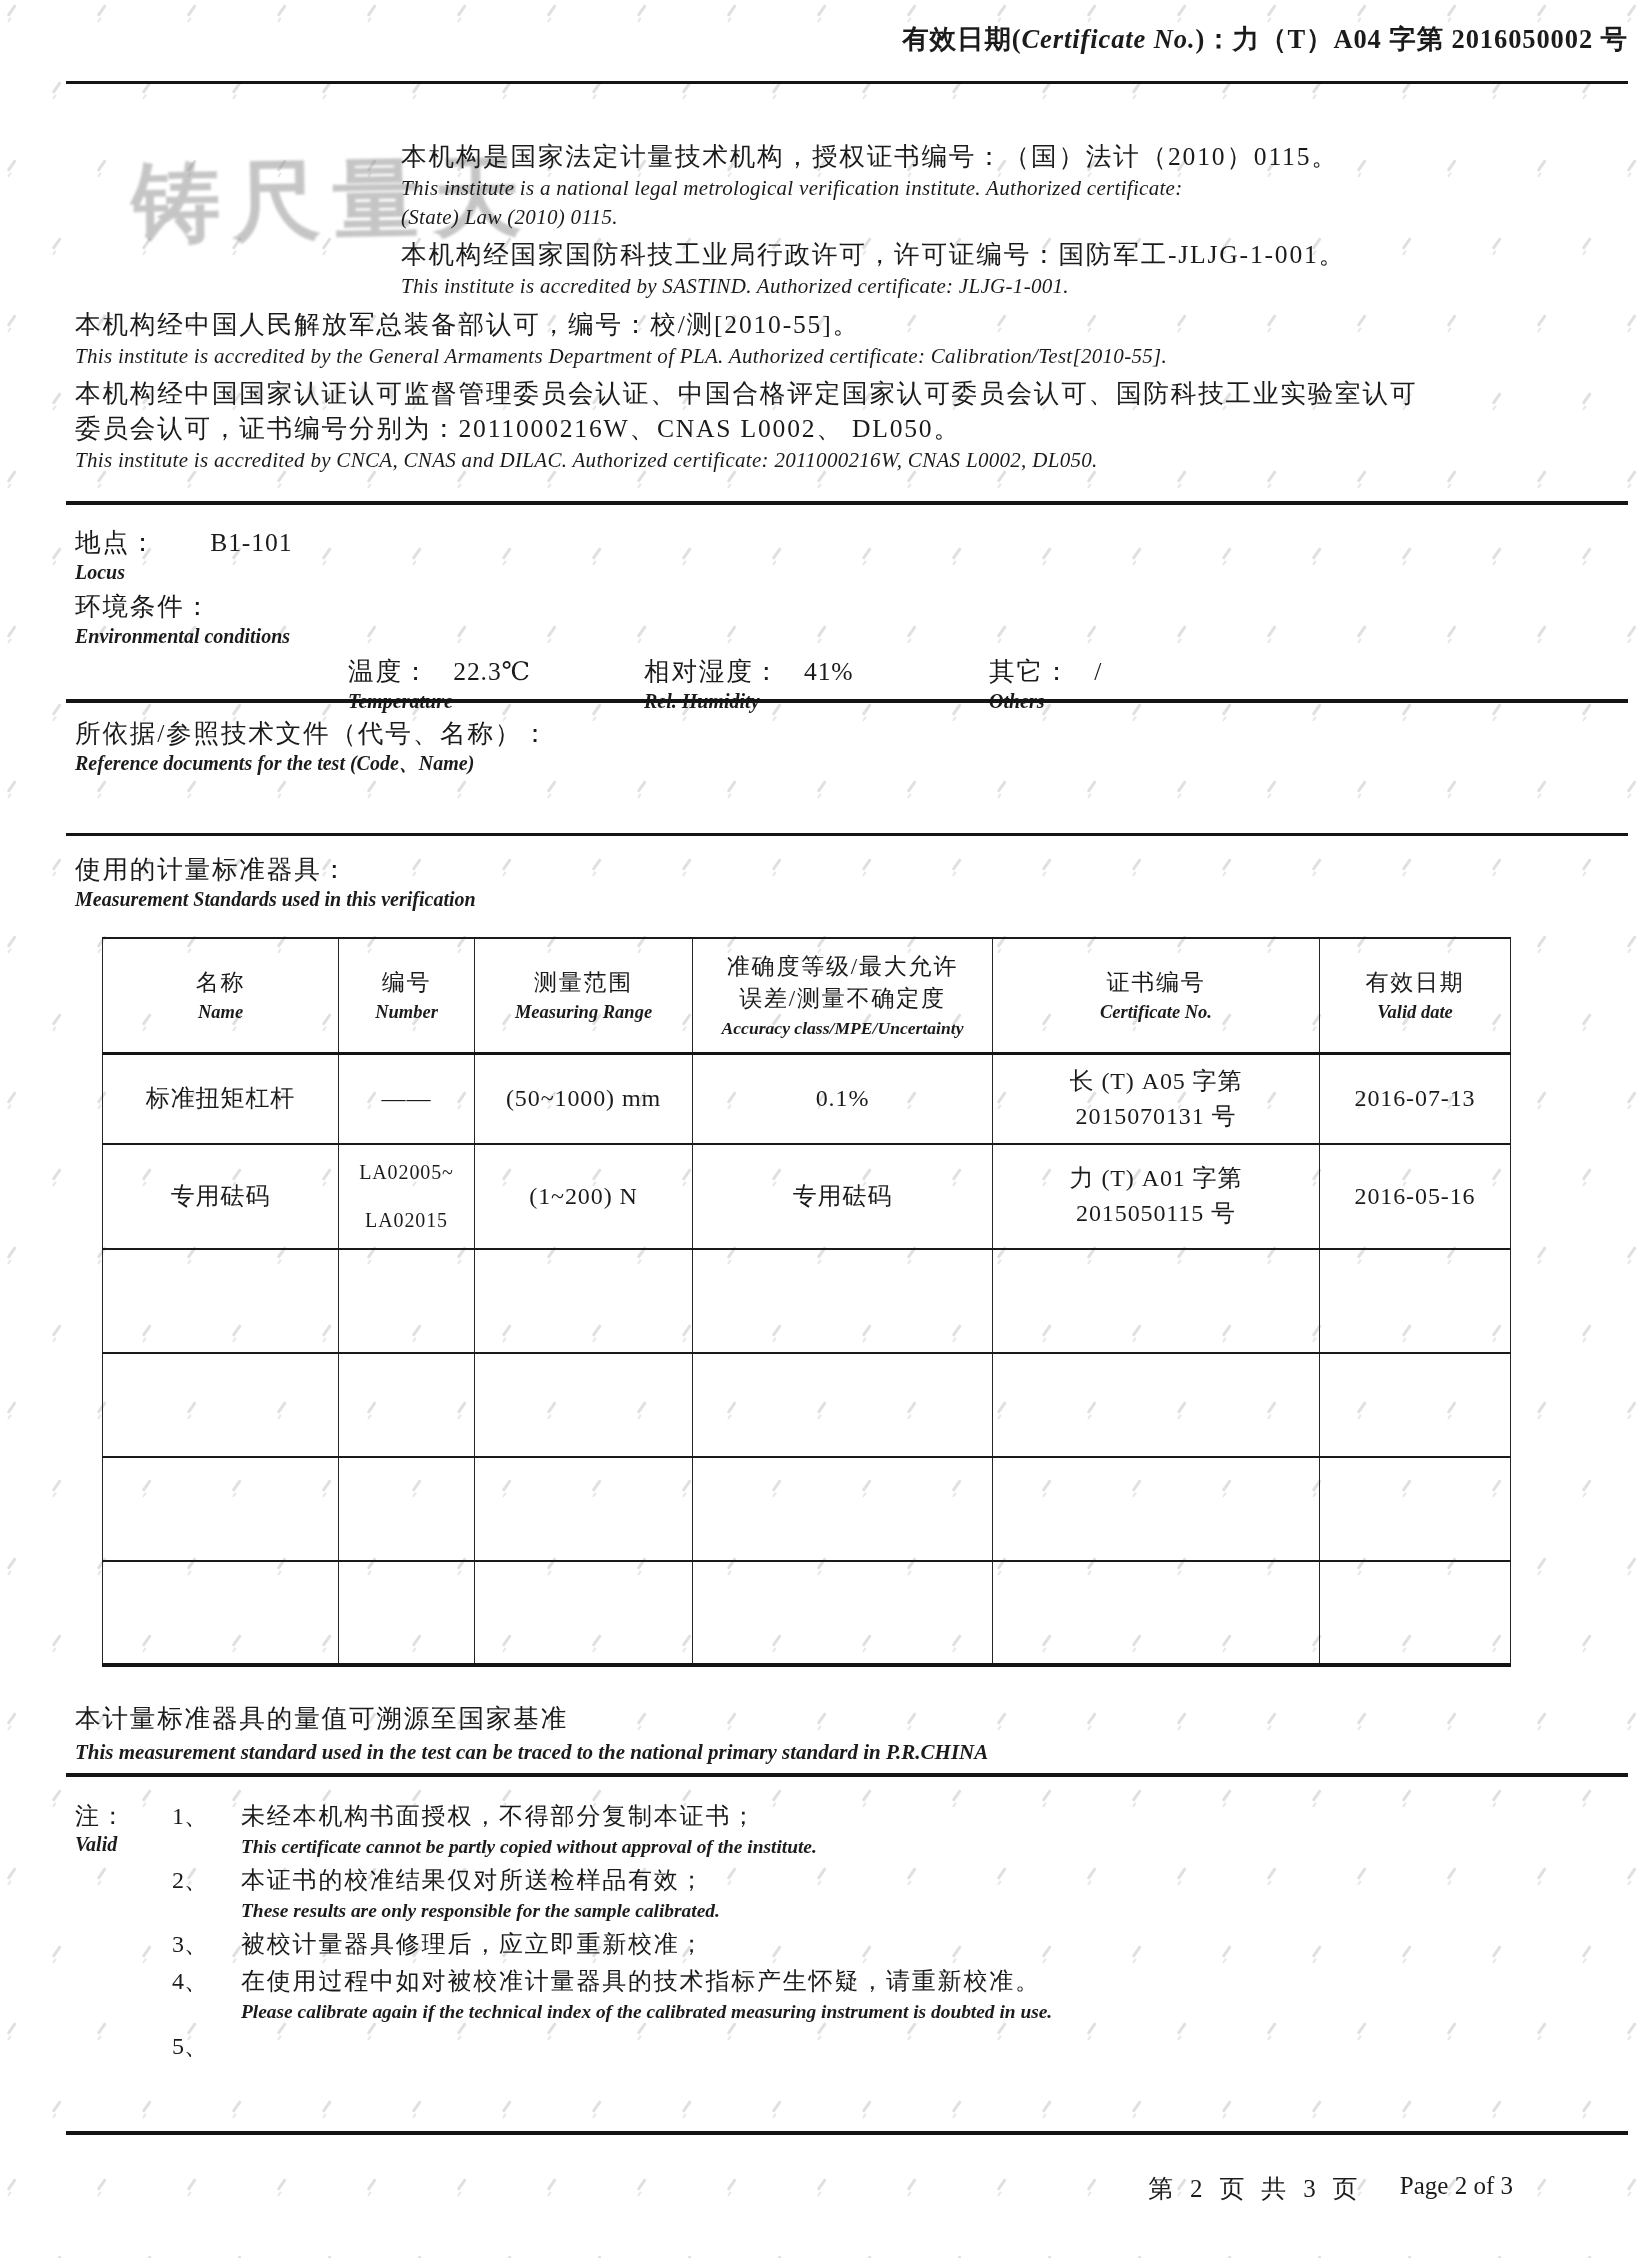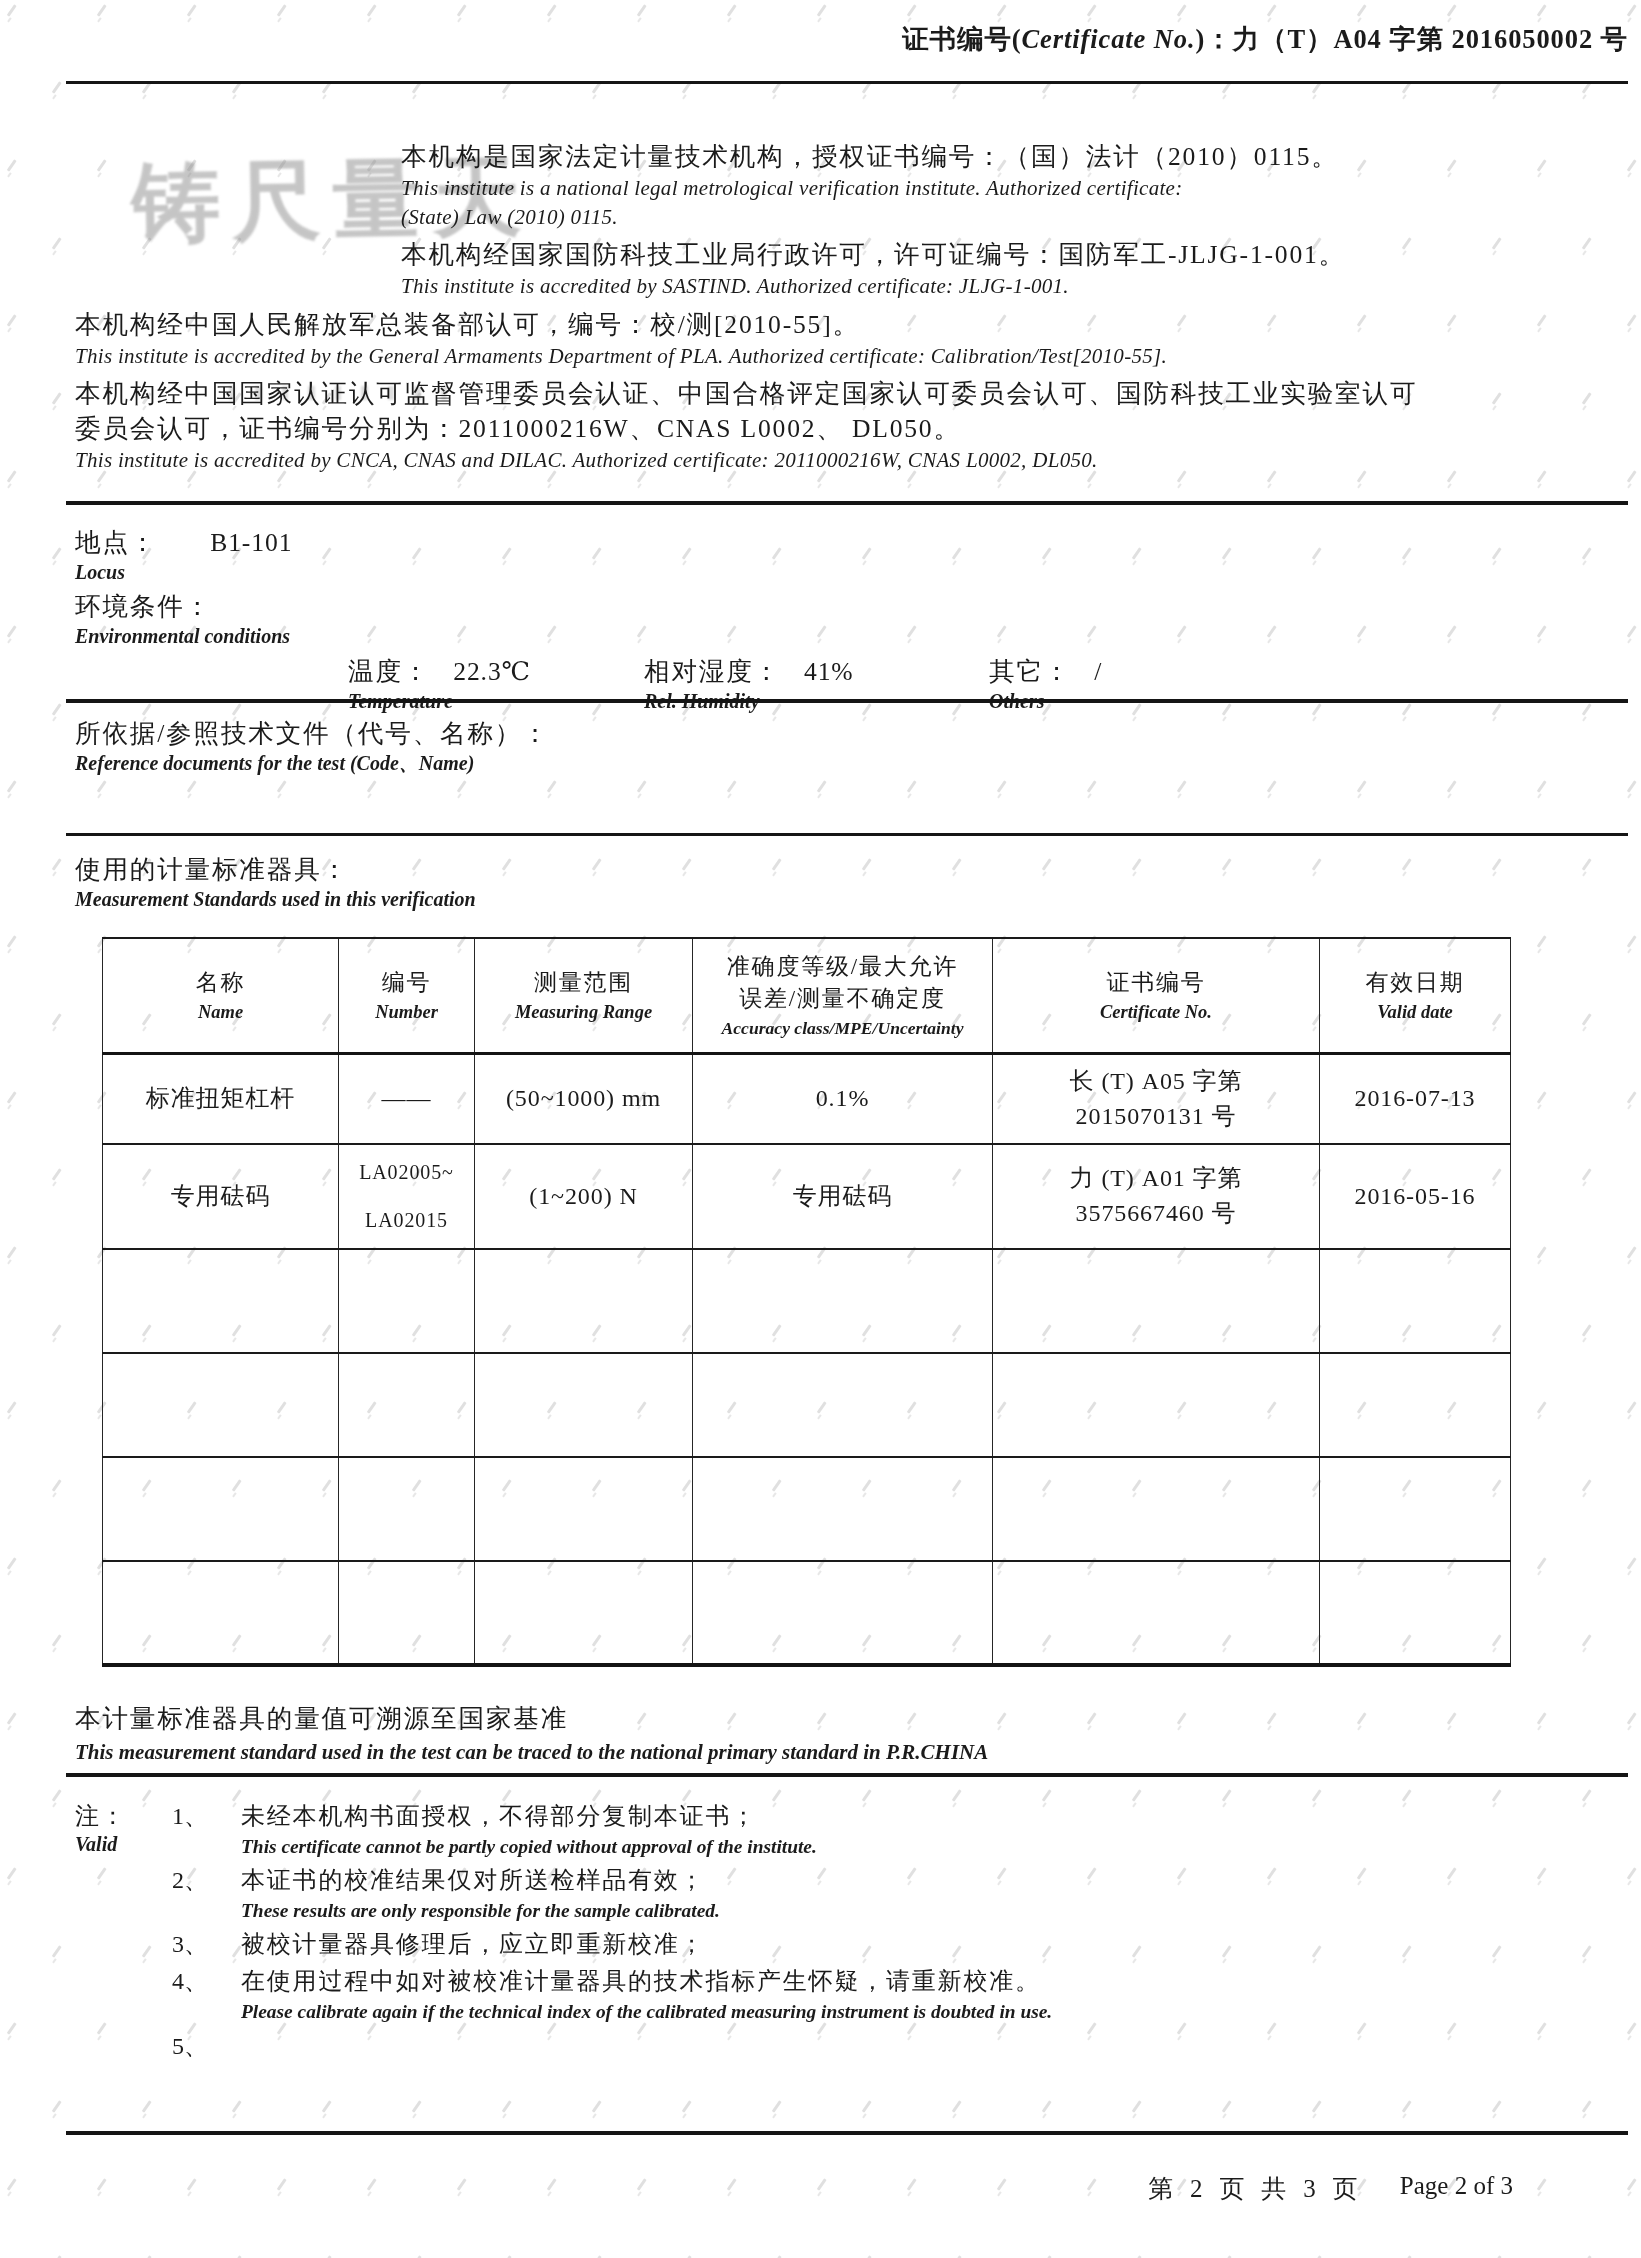--- a/index.html
+++ b/index.html
@@ -639,21 +639,21 @@
       <div class="wm-mark" style="left: 1040px; top: 2260px;"></div>
       <div class="wm-mark" style="left: 1130px; top: 2260px;"></div>
       <div class="wm-mark" style="left: 1220px; top: 2260px;"></div>
       <div class="wm-mark" style="left: 1310px; top: 2260px;"></div>
       <div class="wm-mark" style="left: 1400px; top: 2260px;"></div>
       <div class="wm-mark" style="left: 1490px; top: 2260px;"></div>
       <div class="wm-mark" style="left: 1580px; top: 2260px;"></div>
     </div>
 
   <div id="header" class="abs">
-    <span>证书编号(</span><span class="en-inline">Certificate No.</span><span>)：</span><span>力（T）A04 字第 2016050002 号</span>
+    <span>有效日期(</span><span class="en-inline">Certificate No.</span><span>)：</span><span>力（T）A04 字第 2016050002 号</span>
   </div>
   <div class="rule r3" style="top:81px;"></div>
 
   <div id="logo">
     <div class="chars">铸尺量天</div>
     <div class="script"></div>
   </div>
 
   <div id="sec-institute" class="abs">
     <div class="indent">
@@ -770,21 +770,21 @@
 2015070131 号</td>
         <td>2016-07-13</td>
       </tr>
       <tr class="row-h2">
         <td>专用砝码</td>
         <td style="font-size:20px;line-height:48px;">LA02005~
 LA02015</td>
         <td>(1~200) N</td>
         <td>专用砝码</td>
         <td>力 (T) A01 字第
-3575667460 号</td>
+2015050115 号</td>
         <td>2016-05-16</td>
       </tr>
       <tr class="row-empty">
           <td></td>
           <td></td>
           <td></td>
           <td></td>
           <td></td>
           <td></td>
         </tr>

